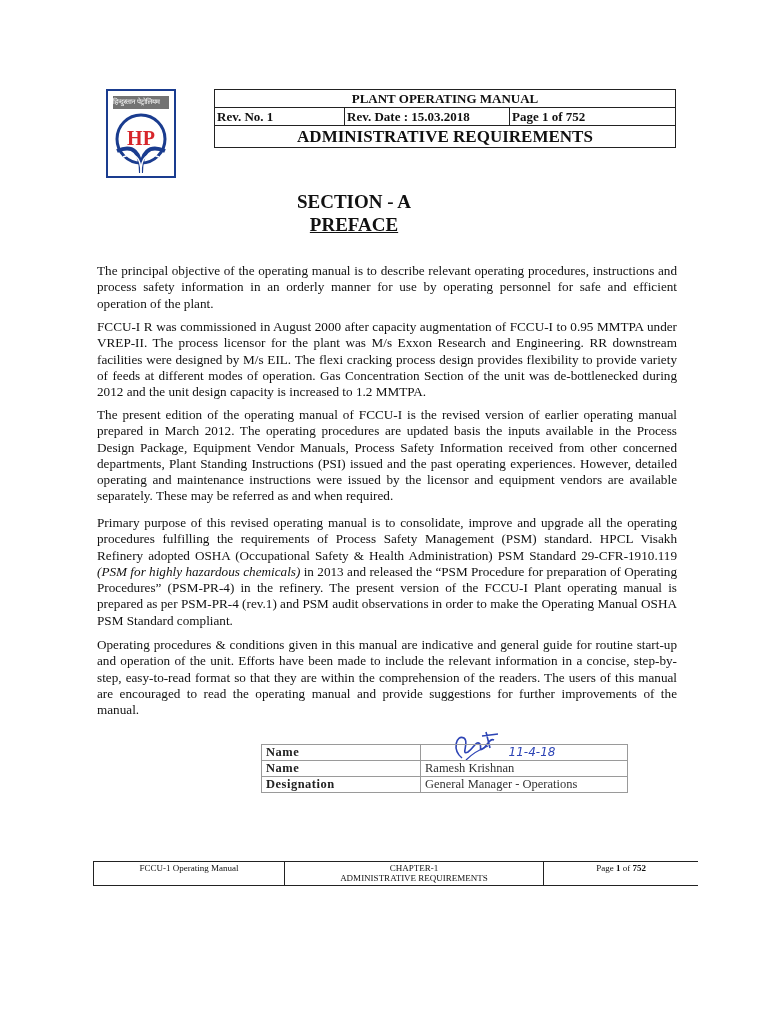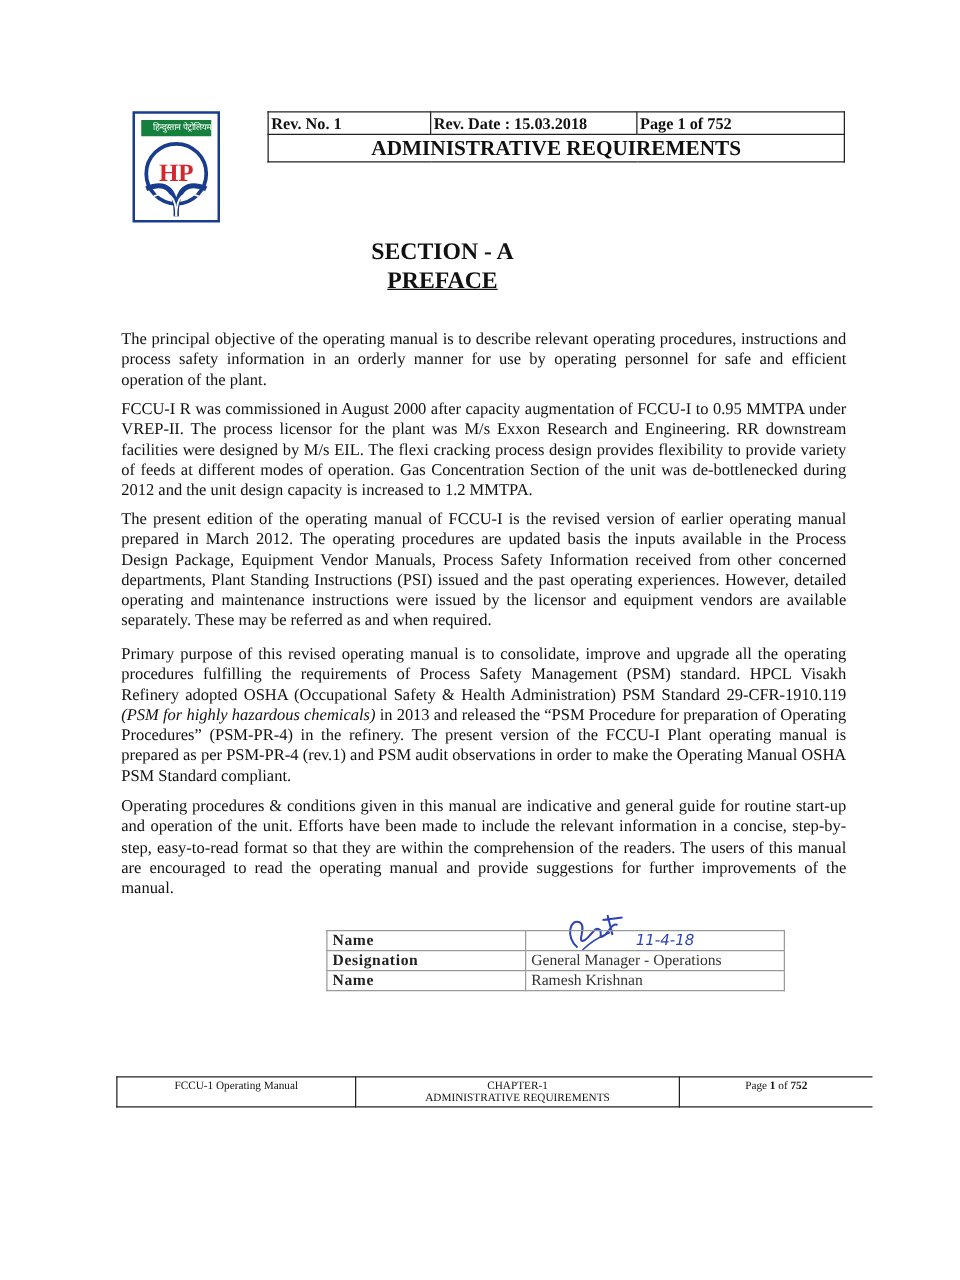--- a/index.html
+++ b/index.html
@@ -2,22 +2,22 @@
 <html><head>
 <meta charset="utf-8">
 <style>
   html, body { margin:0; padding:0; background:#ffffff; }
   body { width:768px; height:1024px; position:relative; overflow:hidden;
          font-family:"Liberation Serif", serif; color:#111; }
   .abs { position:absolute; }
 
   
   .logo { left:106px; top:89px; width:70px; height:89px; border:2px solid #1a3c8f; box-sizing:border-box; background:#fff; }
-  .logo .hindi { position:absolute; left:5px; top:5px; width:56px; height:13px; background:#15803d;
-                 color:#fff; font-size:7px; line-height:13px; text-align:right; font-family:"DejaVu Sans", sans-serif; letter-spacing:-0.3px; overflow:hidden; white-space:nowrap;}
+  .logo .hindi { position:absolute; left:5px; top:5px; width:56px; height:13px; background:#737373;
+                 color:#fff; font-size:7px; line-height:13px; text-align:left; font-family:"DejaVu Sans", sans-serif; letter-spacing:-0.3px; overflow:hidden; white-space:nowrap;}
   .logo svg { position:absolute; left:3px; top:20px; }
 
   
   .hdr { left:214px; top:89px; width:462px; border-collapse:collapse; font-weight:bold; font-size:13px; }
   .hdr td { border:1px solid #222; padding:0 2px; line-height:17px; vertical-align:top; }
   .hdr .c { text-align:center; }
   .hdr .big { font-size:17px; line-height:21px; font-weight:bold; }
 
   .sec { left:0; width:768px; text-align:center; font-weight:bold; font-size:19px; }
   .sec-a { top:191px; left:284px; width:140px; }
@@ -49,20 +49,23 @@
     <text x="30" y="34" text-anchor="middle" font-family="Liberation Serif, serif" font-weight="bold" font-size="20" fill="#d7262b">HP</text>
     <path d="M6 40 Q30 30 30 62" fill="none" stroke="#1a3c8f" stroke-width="4"></path>
     <path d="M54 40 Q30 30 30 62" fill="none" stroke="#1a3c8f" stroke-width="4"></path>
     <path d="M12 46 Q30 38 30 62" fill="none" stroke="#fff" stroke-width="1.5"></path>
     <path d="M48 46 Q30 38 30 62" fill="none" stroke="#fff" stroke-width="1.5"></path>
   </svg>
 </div>
 
 <table class="abs hdr">
   <tbody>
+      <tr>
+    <td colspan="3" class="c">PLANT OPERATING MANUAL</td>
+  </tr>
   <tr>
     <td>Rev. No.  1</td>
     <td style="width:160px;">Rev. Date : 15.03.2018</td>
     <td>Page 1 of 752</td>
   </tr>
   <tr>
     <td colspan="3" class="c big">ADMINISTRATIVE REQUIREMENTS</td>
   </tr>
 </tbody>
   </table>
@@ -81,26 +84,26 @@
   <path d="M18 32 C24 26 30 22 40 18" fill="none" stroke="#2d44b5" stroke-width="1.2"></path>
 </svg>
 
 <table class="abs sign">
   <tbody>
   <tr>
     <td class="lbl">Name</td>
     <td class="hand">11-4-18</td>
   </tr>
   <tr>
+    <td class="lbl">Name</td>
+    <td class="val">Ramesh Krishnan</td>
+  </tr>
+  <tr>
     <td class="lbl">Designation</td>
     <td class="val">General Manager - Operations</td>
-  </tr>
-  <tr>
-    <td class="lbl">Name</td>
-    <td class="val">Ramesh Krishnan</td>
   </tr>
 </tbody>
   </table>
 
 <table class="abs foot">
   <tbody>
       <tr>
     <td style="width:186px;">FCCU-1 Operating Manual</td>
     <td style="width:254px;">
       <div>CHAPTER-1</div>

